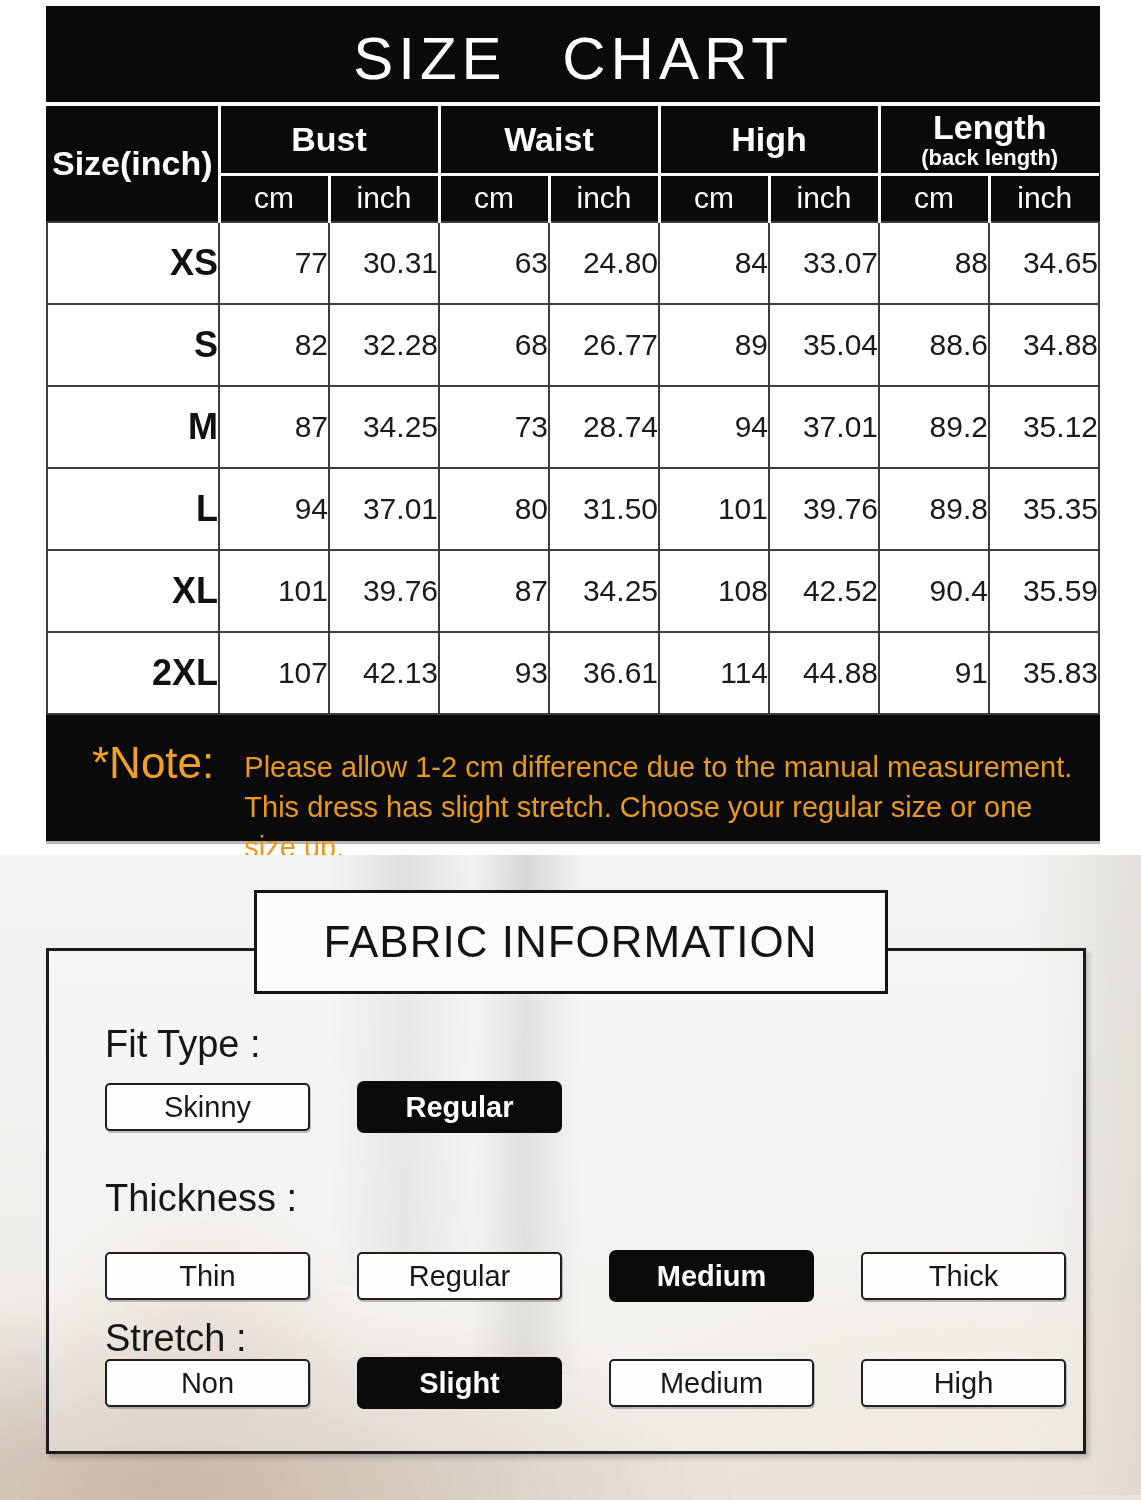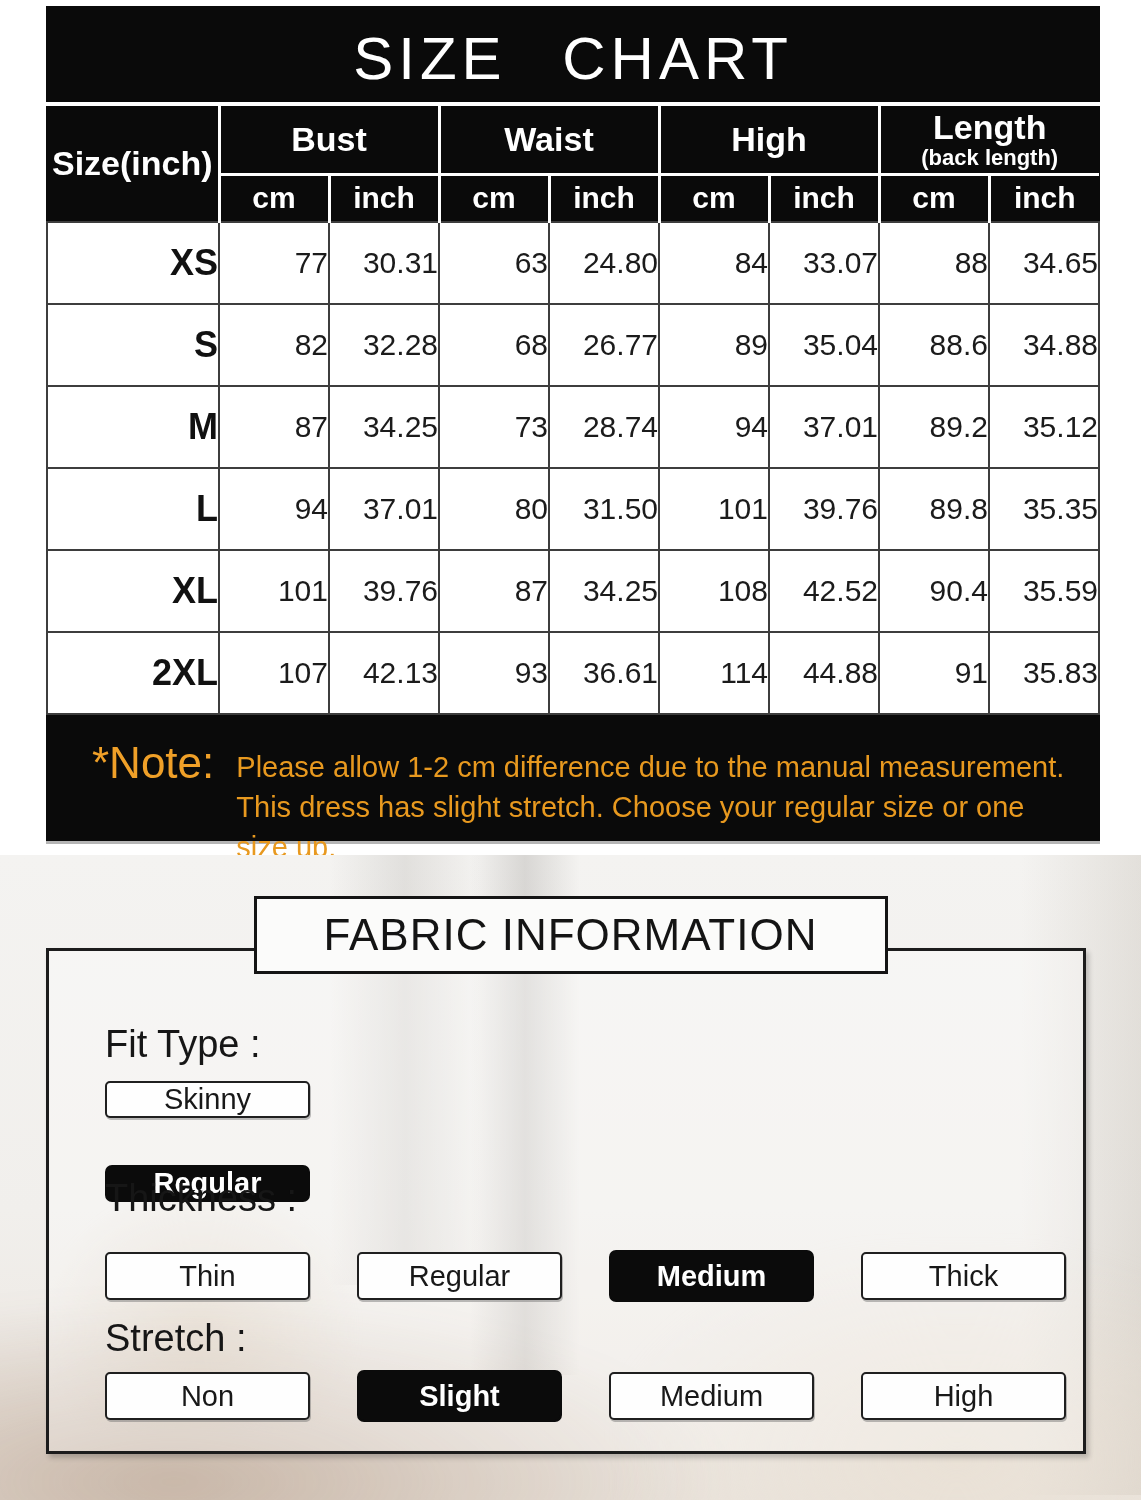--- a/index.html
+++ b/index.html
@@ -16,32 +16,32 @@
     margin-top:16px; height:74px; line-height:74px; text-align:center;
     color:#fff; font-size:60px; font-weight:400; letter-spacing:5px; word-spacing:34px;
   }
   .title-rule { height:4px; background:#fff; width:100%; margin-top:6px; }
 
   table.size-table { width:100%; border-collapse:collapse; table-layout:fixed; }
   col.c-size { width:172px; }
   .size-table th { background:#0a0a0a; color:#fff; border:3px solid #fff; text-align:center; }
   tr.group-row th { border-top:none; height:68px; font-size:34px; font-weight:700; }
   tr.group-row th:last-child { border-right:none; }
-  tr.unit-row th { border-bottom:none; height:48px; font-size:30px; font-weight:700; }
+  tr.unit-row th { border-bottom:none; height:48px; font-size:30px; font-weight:400; }
   tr.unit-row th:last-child { border-right:none; }
   th.size-head { border-left:none; border-bottom:none; font-size:38px; font-weight:700; }
   .grp-sub { display:block; font-size:22px; font-weight:700; margin-top:-2px; }
 
   .size-table td {
     background:#fff; border:2px solid #3d3d3d; height:82px;
     text-align:right; vertical-align:middle; font-size:30px; color:#1b1b1b;
   }
   td.size-cell { font-weight:700; font-size:36px; color:#111; }
 
-  .note-row { display:flex; align-items:flex-start; padding:26px 20px 0 46px; }
+  .note-row { display:flex; align-items:flex-start; padding:26px 20px 0 46px;gap:8px; }
   .note-label { color:#f0a028; font-size:44px; line-height:1.0; margin-right:22px; white-space:nowrap; }
   .note-lines { color:#e8991f; font-size:29px; line-height:1.38; padding-top:6px; }
 
   
   .fabric {
     position:absolute; left:0; top:855px; width:1141px; height:645px;
     background:linear-gradient(180deg,#f4f3f1 0%,#f1efec 55%,#ebe5de 100%);
     overflow:hidden;
   }
   .bg-blob { position:absolute; pointer-events:none; }
@@ -60,29 +60,29 @@
   .blob-pillows { right:-40px; bottom:-50px; width:560px; height:300px;
     background:radial-gradient(ellipse at 60% 70%,rgba(233,224,212,0.85),transparent 75%);
     filter:blur(10px); }
 
   .outer-box {
     position:absolute; left:46px; top:93px; width:1040px; height:506px;
     border:3px solid #1c1c1c; background:rgba(255,255,255,0.30);
     box-shadow:3px 4px 5px rgba(0,0,0,0.20);
   }
   .fi-title-box {
-    position:absolute; left:50%; transform:translateX(-50%); top:41px;
-    width:634px; height:78px; background:#fbfbfa; border:3px solid #141414; z-index:2;
+    position:absolute; left:50%; transform:translateX(-50%); top:35px;
+    width:634px; height:104px; background:#fbfbfa; border:3px solid #141414; z-index:2;
     display:flex; align-items:center; justify-content:center;
     font-size:44px; color:#141414; letter-spacing:1px; white-space:nowrap;
   }
   .g-label { position:absolute; left:105px; font-size:38px; color:#161616; z-index:1; }
   .lbl-fit { top:168px; } .lbl-thick { top:322px; } .lbl-stretch { top:462px; }
   .opt-row { position:absolute; left:105px; display:flex; gap:47px; align-items:center; height:52px; z-index:1; }
-  .row-fit { top:226px;flex-direction:column; } .row-thick { top:395px; } .row-stretch { top:515px;justify-content:space-between; }
+  .row-fit { top:226px; } .row-thick { top:395px; } .row-stretch { top:502px;justify-content:space-between; }
   .opt {
     width:205px; height:48px; display:flex; align-items:center; justify-content:center;
     background:#fefefe; border:2px solid #1f1f1f; border-radius:5px;
     font-size:29px; color:#181818; box-shadow:1px 2px 0 rgba(110,110,110,0.45);
     font-family:"Liberation Sans", sans-serif;
   }
   .opt[data-selected="true"] {
     background:#0b0b0b; color:#fff; border-color:#0b0b0b; border-radius:7px;
     font-weight:700; height:52px; box-shadow:none;
   }

